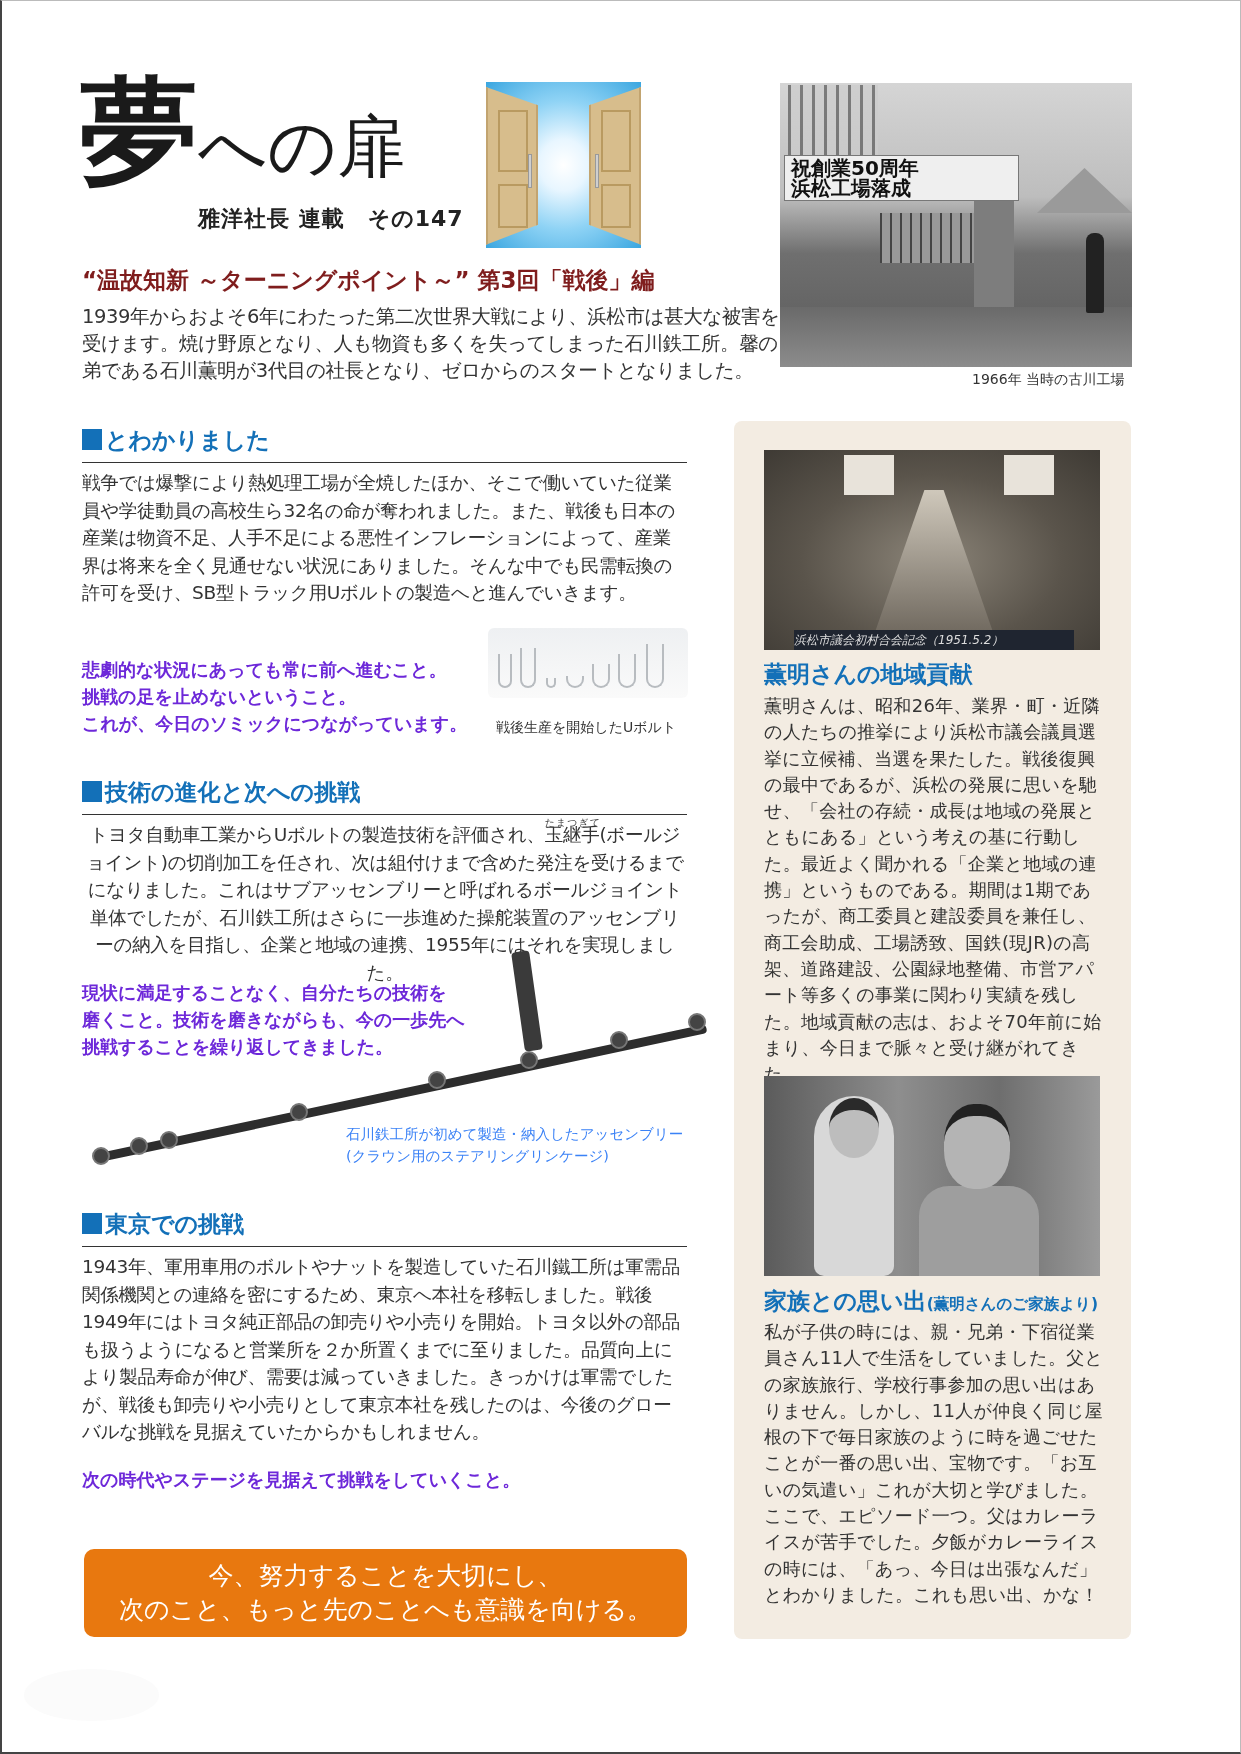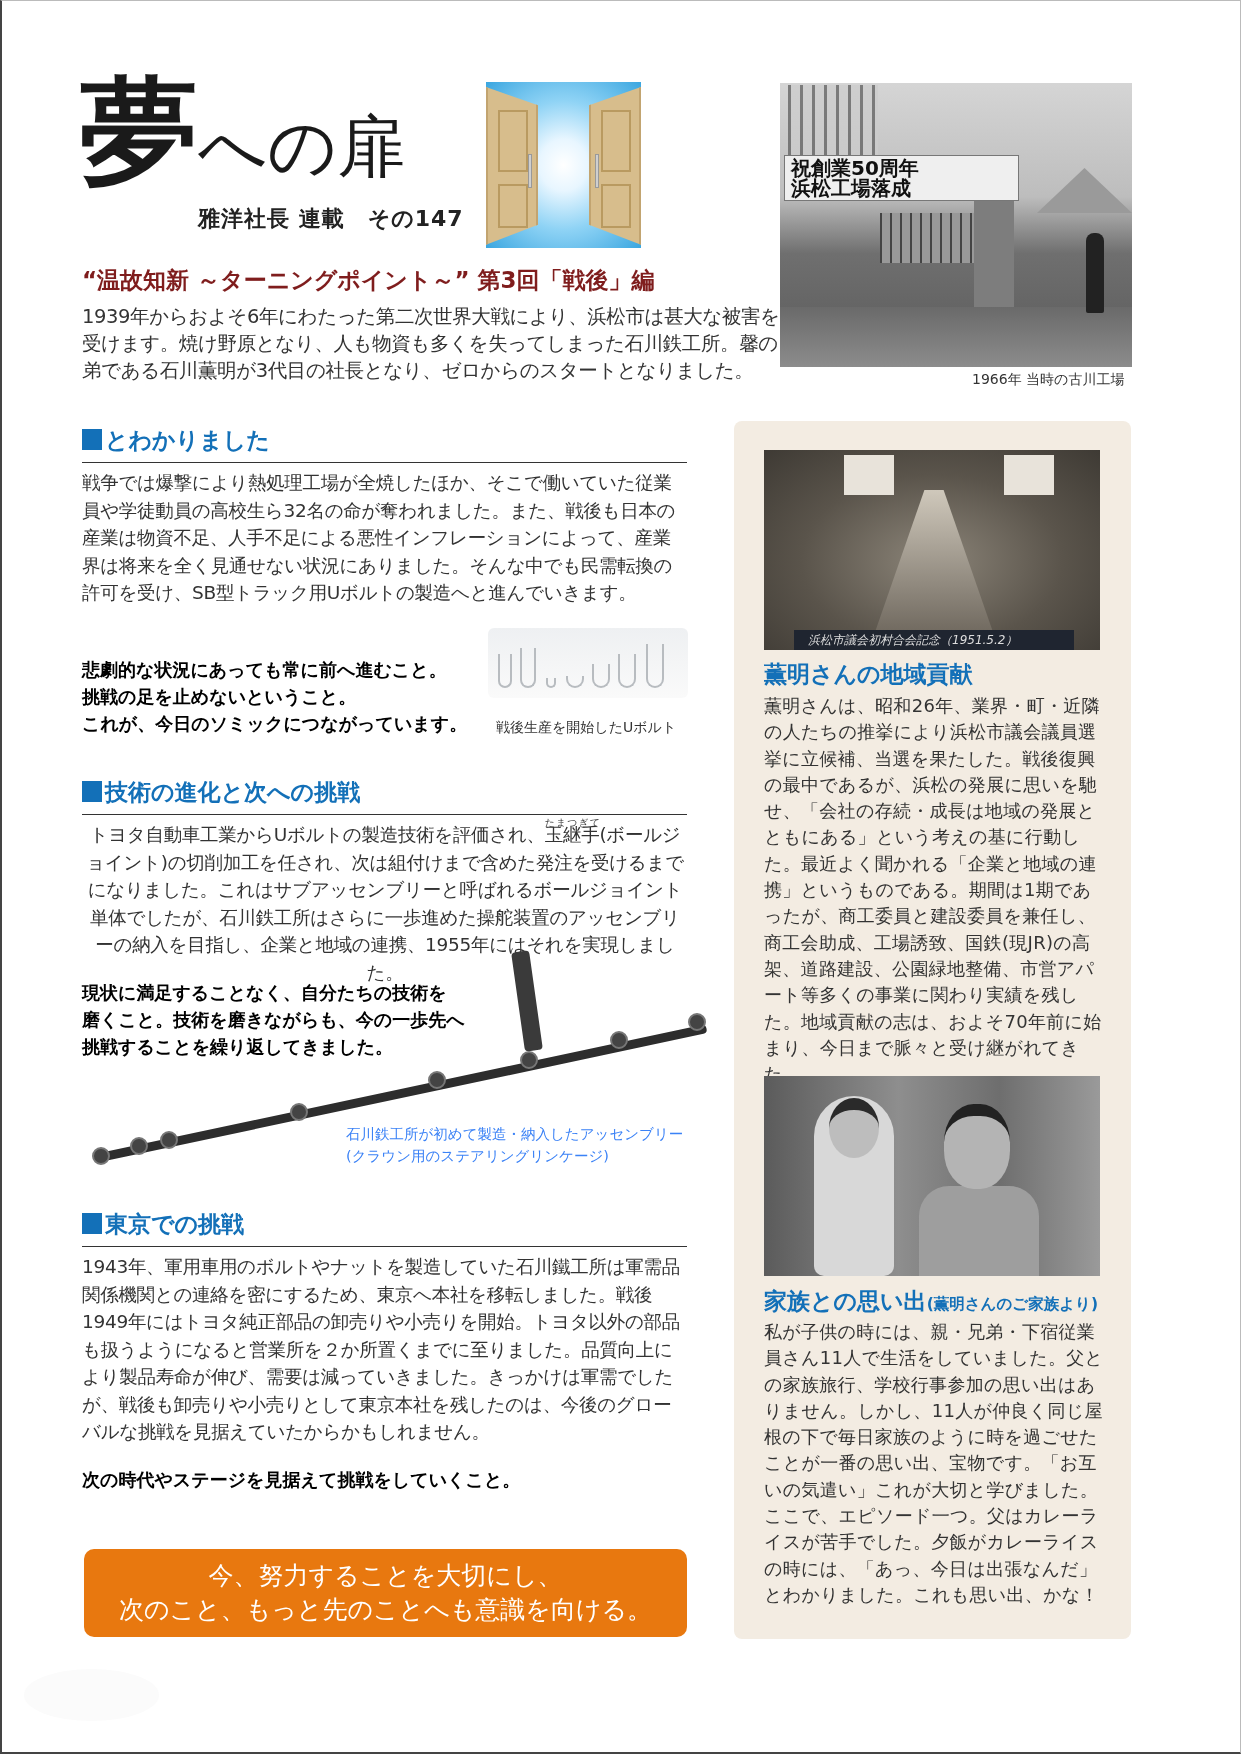--- a/index.html
+++ b/index.html
@@ -30,42 +30,42 @@
   .photo-factory .person { position: absolute; right: 28px; top: 150px; width: 18px; height: 80px; background: #222; border-radius: 8px 8px 2px 2px; }
   .caption-factory { position: absolute; left: 970px; top: 370px; font-size: 14px; color: #333; }
 
   .subtitle { position: absolute; left: 80px; top: 264px; font-size: 23px; font-weight: bold; color: #7f1d1d; }
   .intro { position: absolute; left: 80px; top: 302px; width: 700px; font-size: 19.5px; line-height: 27px; color: #333; letter-spacing: -0.4px; }
 
   
   .section-head { position: absolute; left: 80px; width: 605px; font-size: 23px; font-weight: bold; color: #1370b8; padding-bottom: 6px; border-bottom: 1.5px solid #333; }
   .section-head .sq { display: inline-block; width: 20px; height: 21px; background: #1370b8; margin-right: 3px; vertical-align: -2px; }
   .body-text { position: absolute; left: 80px; width: 606px; font-size: 18.5px; line-height: 27.5px; color: #333; letter-spacing: -0.3px; }
-  .emph { position: absolute; left: 80px; font-size: 18px; font-weight: bold; line-height: 27px; color: #000000; }
+  .emph { position: absolute; left: 80px; font-size: 18px; font-weight: bold; line-height: 27px; color: #6d28d9; }
   .ruby-wrap { position: relative; display: inline-block; }
   .ruby { position: absolute; top: -12px; left: 0; font-size: 10px; white-space: nowrap; color: #444; letter-spacing: 1px; }
 
   .ubolt-img { position: absolute; left: 486px; top: 627px; width: 200px; height: 70px; border-radius: 6px; background: linear-gradient(180deg, #eef0f2, #fafafa); }
   .ubolt-img .u { position: absolute; bottom: 10px; border: 2px solid #b8bcc0; border-top: none; border-radius: 0 0 10px 10px; }
   .caption-ubolt { position: absolute; left: 494px; top: 718px; font-size: 14px; color: #333; }
 
   .rod-img { position: absolute; left: 88px; top: 1040px; width: 620px; height: 130px; }
   .rod { position: absolute; height: 9px; background: #2d2d2d; border-radius: 4px; transform-origin: left center; }
   .rod-img .knob { position: absolute; width: 18px; height: 18px; border-radius: 50%; background: #444; border: 2px solid #777; }
   .rod-img .arm { position: absolute; left: 428px; top: -90px; width: 18px; height: 100px; background: #3a3a3a; transform: rotate(-8deg); border-radius: 4px; }
   .caption-rod { position: absolute; left: 344px; top: 1122px; font-size: 14.5px; line-height: 22px; color: #3b82f6; }
 
   .cta { position: absolute; left: 82px; top: 1548px; width: 603px; height: 88px; background: #e8780f; border-radius: 10px; color: #fff; text-align: center; font-size: 25px; line-height: 34px; padding-top: 10px; }
 
   
   .sidebar { position: absolute; left: 732px; top: 420px; width: 397px; height: 1218px; background: #f3ece2; border-radius: 8px; }
   .photo-meeting { position: absolute; left: 762px; top: 449px; width: 336px; height: 200px; background: radial-gradient(ellipse at 50% 55%, #8b8478 0%, #5a544b 55%, #3e3a34 100%); overflow: hidden; }
   .photo-meeting .table { position: absolute; left: 110px; top: 40px; width: 120px; height: 145px; background: linear-gradient(180deg, #cfc8bb, #6f685e); clip-path: polygon(42% 0, 58% 0, 100% 100%, 0 100%); }
   .photo-meeting .window { position: absolute; top: 5px; width: 50px; height: 40px; background: #e8e3da; }
-  .photo-meeting .caption-strip { position: absolute; left: 30px; bottom: 0; width: 280px; height: 20px; background: #1f2530; color: #ddd; font-size: 12px; padding-left: 14px; line-height: 20px; font-style: italic; }
+  .photo-meeting .caption-strip { position: absolute; left: 30px; bottom: 0; width: 280px; height: 20px; background: #1f2530; color: #ddd; font-size: 12px; padding-left: 0; line-height: 20px; font-style: italic; }
   .side-head { position: absolute; left: 762px; font-size: 23px; font-weight: bold; color: #1370b8; }
   .side-head .sm { font-size: 15.5px; }
   .side-text { position: absolute; left: 762px; width: 340px; font-size: 18px; line-height: 26.3px; color: #333; letter-spacing: 0.3px; }
 
   .photo-family { position: absolute; left: 762px; top: 1075px; width: 336px; height: 200px; background: linear-gradient(90deg, #5b5b5b 0%, #8e8e8e 40%, #6e6e6e 70%, #9a9a9a 100%); overflow: hidden; filter: grayscale(1); }
   .photo-family .child { position: absolute; left: 50px; top: 20px; width: 80px; height: 180px; background: #d8d8d8; border-radius: 40px 40px 10px 10px; }
   .photo-family .child-head { position: absolute; left: 65px; top: 22px; width: 50px; height: 60px; background: #bdbdbd; border-radius: 50%; border-top: 12px solid #2a2a2a; }
   .photo-family .man { position: absolute; left: 155px; top: 110px; width: 120px; height: 100px; background: #9e9e9e; border-radius: 30px 30px 0 0; }
   .photo-family .man-head { position: absolute; left: 180px; top: 28px; width: 66px; height: 85px; background: #b4b4b4; border-radius: 45%; border-top: 12px solid #222; }
 

